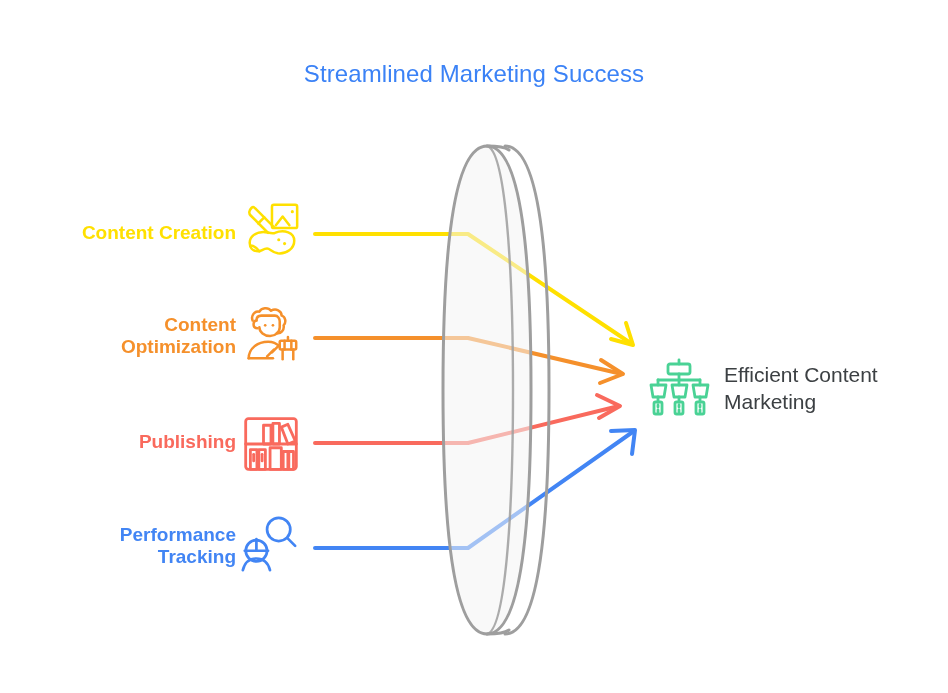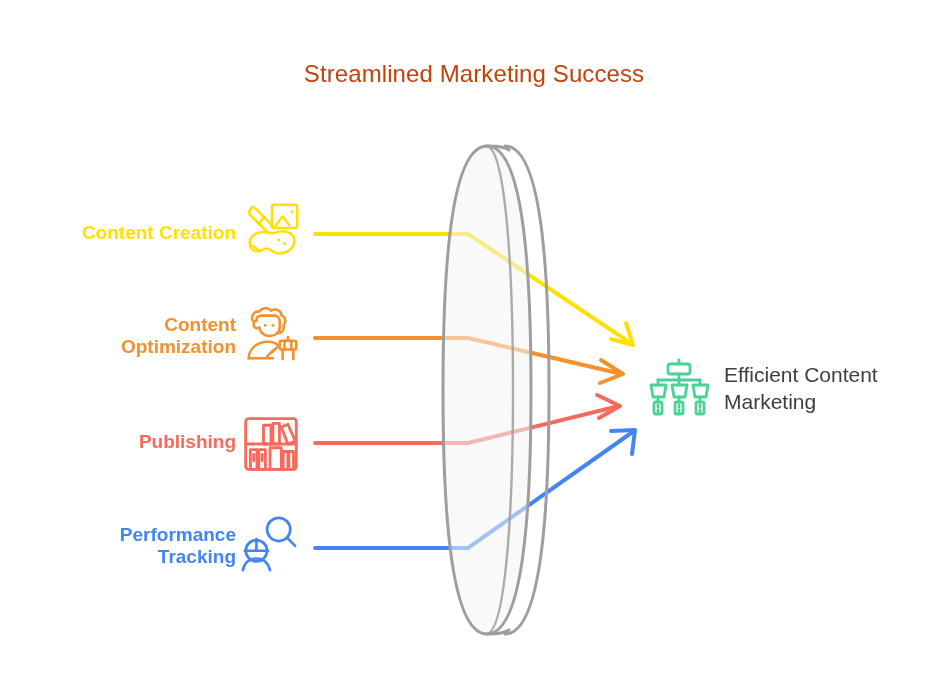--- a/index.html
+++ b/index.html
@@ -20,21 +20,21 @@
     width: 948px;
     height: 693px;
   }
   .title {
     position: absolute;
     left: 0;
     top: 60px;
     width: 948px;
     text-align: center;
     font-size: 24px;
-    color: #c2410c;
+    color: #3b82f6;
     font-family: "Liberation Sans", sans-serif;
     letter-spacing: 0.1px;
   }
   .row-label {
     position: absolute;
     text-align: right;
     font-size: 19px;
     font-weight: bold;
     line-height: 1.18;
     font-family: "Liberation Sans", sans-serif;

